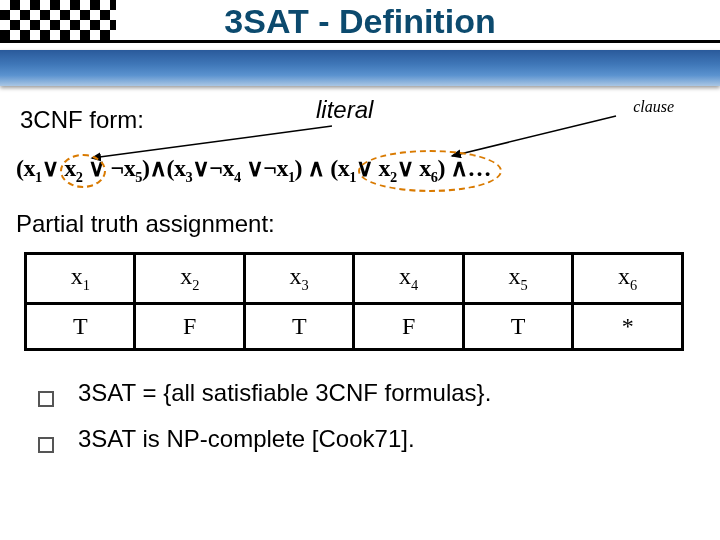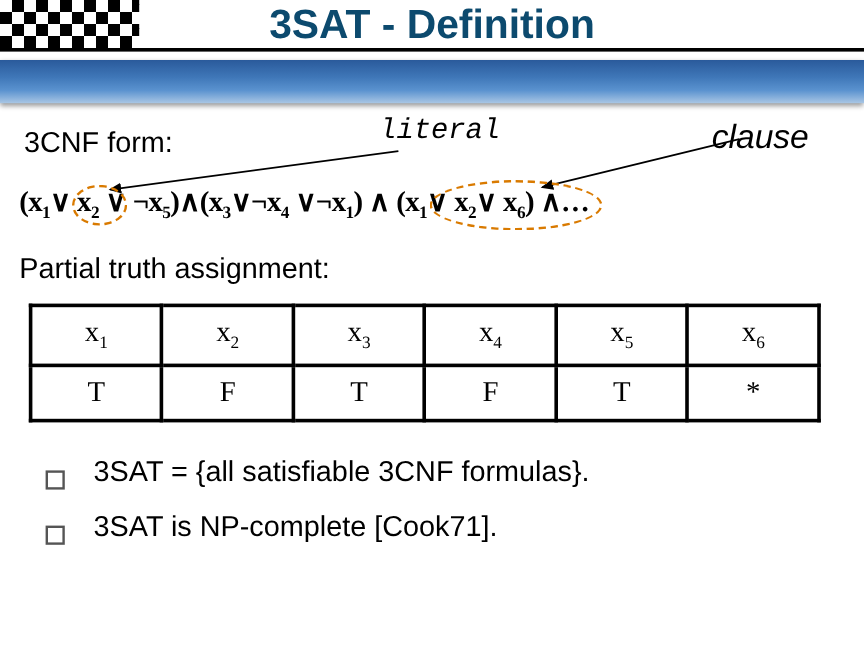--- a/index.html
+++ b/index.html
@@ -74,29 +74,29 @@
     top: 10px;
     left: 4px;
     font-size: 24px;
   }
   .literal-label {
     position: absolute;
     top: 0px;
     left: 300px;
     font-size: 24px;
     font-style: italic;
-    font-family: Liberation Mono, monospace;
+    font-family: Liberation Sans, sans-serif;
   }
   .clause-label {
     position: absolute;
     top: 2px;
     right: 30px;
-    font-size: 28px;
+    font-size: 16px;
     font-style: italic;
-    font-family: Liberation Sans, sans-serif;
+    font-family: Liberation Serif, serif;
   }
   .arrow-svg {
     position: absolute;
     top: 0;
     left: 0;
     pointer-events: none;
   }
   .formula {
     position: relative;
     margin-top: 10px;

